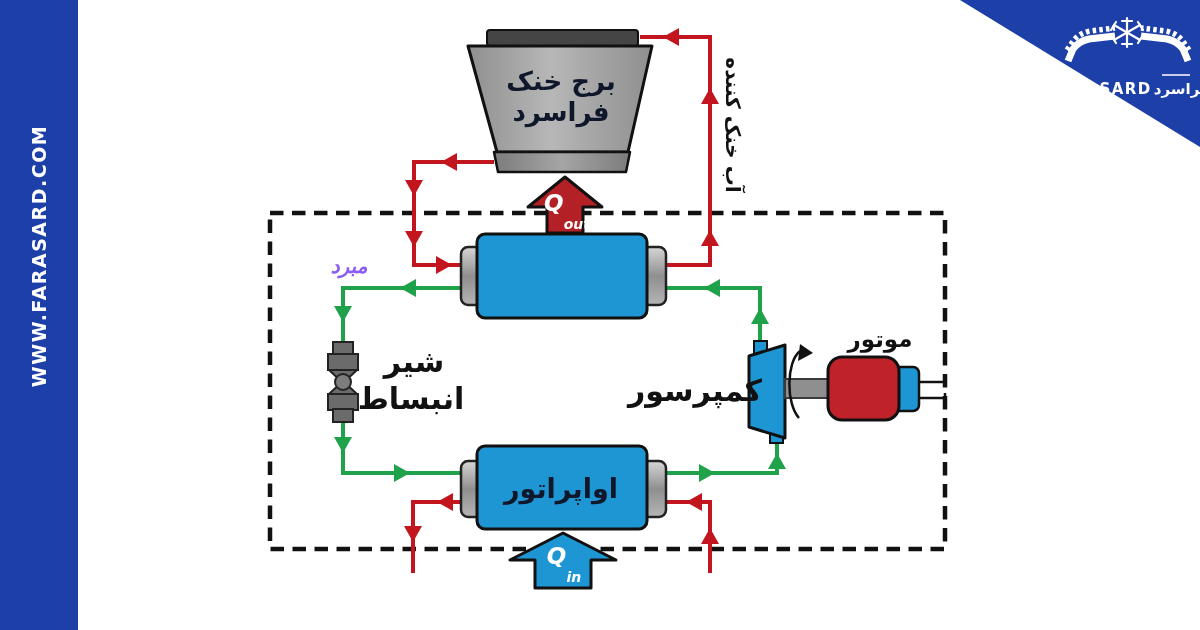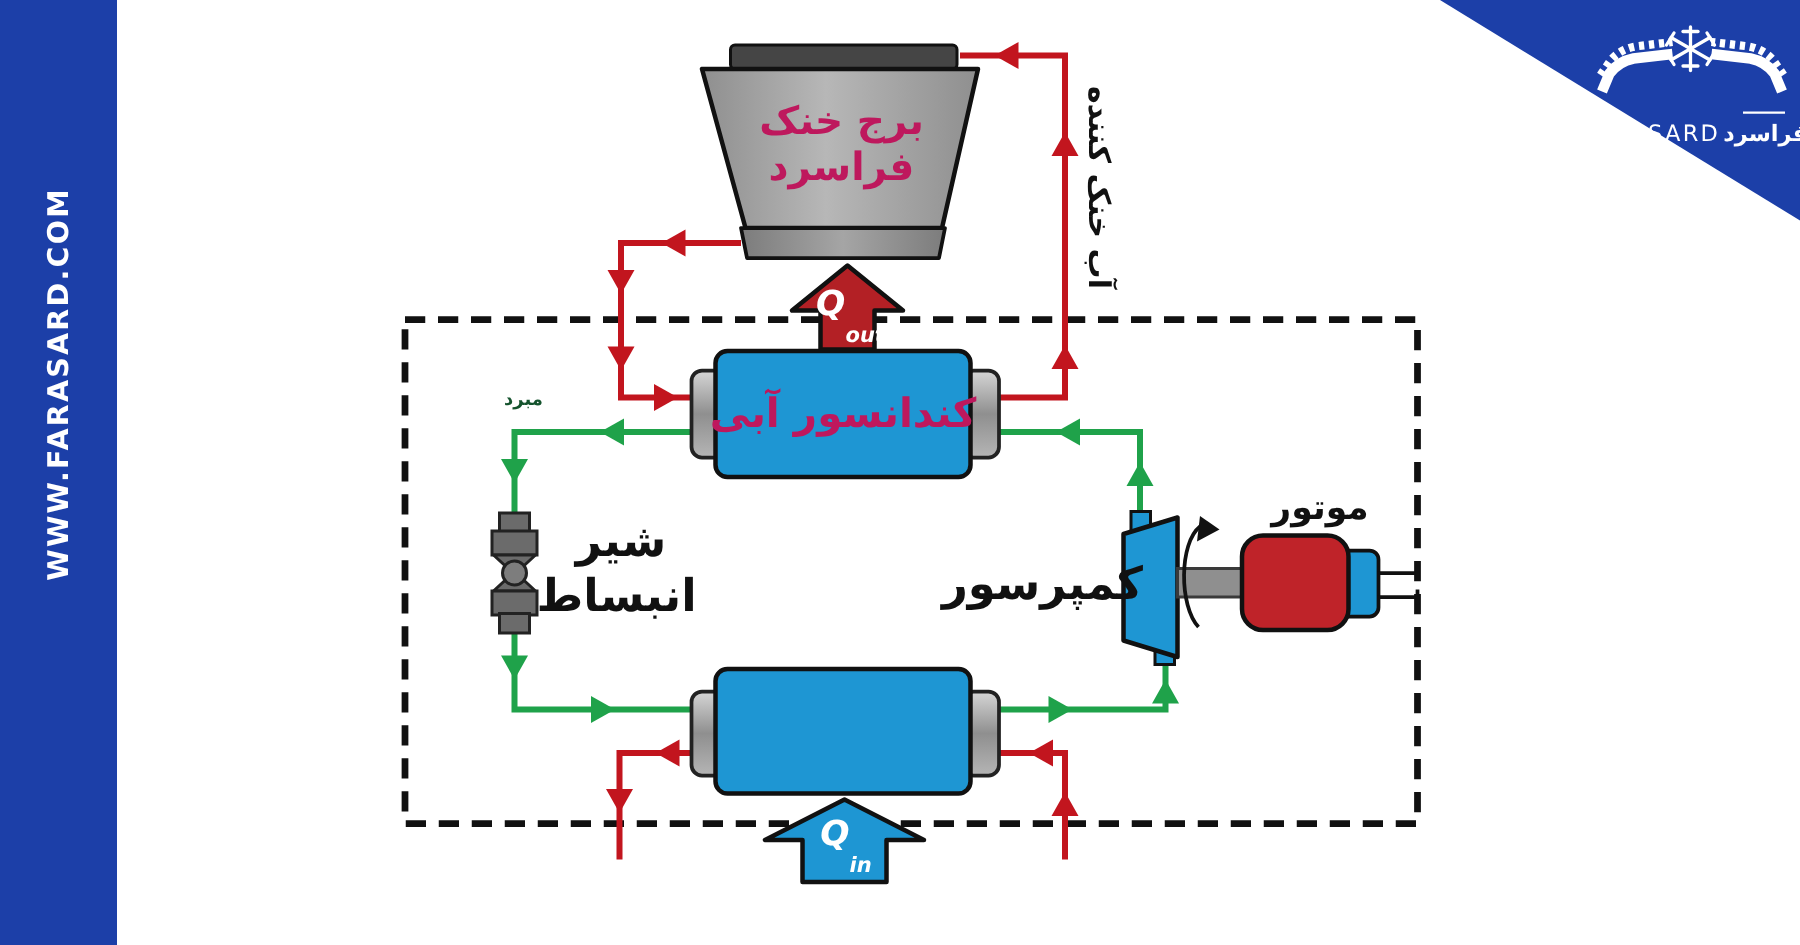--- a/index.html
+++ b/index.html
@@ -5,40 +5,40 @@
   html,body{margin:0;padding:0;background:#fff;}
   #canvas{
     position:relative;width:1200px;height:630px;overflow:hidden;background:#fff;
     font-family:"DejaVu Sans","Liberation Sans",sans-serif;
   }
   .abs{position:absolute;}
   .label{
     position:absolute;transform:translate(-50%,-50%);white-space:nowrap;
     font-family:"DejaVu Sans","Liberation Sans",sans-serif;
   }
-  .comp-label{color:#be185d;font-weight:bold;font-size:26px;direction:rtl;}
+  .comp-label{color:#0f172a;font-weight:bold;font-size:26px;direction:rtl;}
   .black-label{color:#111111;font-weight:bold;font-size:30px;direction:rtl;}
   .q-label{color:#ffffff;font-weight:bold;font-style:italic;font-size:23px;
            display:flex;align-items:flex-start;}
   .q-label .sub{font-size:14px;margin-top:26px;}
   #website-label{
     color:#ffffff;font-size:19px;font-weight:600;letter-spacing:1.5px;
     transform:translate(-50%,-50%) rotate(-90deg);
   }
   #cooling-water-label{
     color:#111111;font-size:20px;font-weight:bold;direction:rtl;
     transform:translate(-50%,-50%) rotate(90deg);
   }
-  #refrigerant-label{color:#14532d;font-size:12px;font-weight:bold;direction:rtl;}
+  #refrigerant-label{color:#8b5cf6;font-size:20px;font-weight:bold;direction:rtl;font-style:italic;}
   #left-banner{left:0;top:0;width:78px;height:630px;background:#1c3fa8;}
   #logo-text{
     position:absolute;left:1130px;top:66px;transform:translate(-50%,-50%);
     display:flex;align-items:baseline;gap:2px;color:#ffffff;white-space:nowrap;
   }
-  #logo-latin{font-size:15px;font-weight:normal;letter-spacing:1.5px;margin-top:46px;}
+  #logo-latin{font-size:15px;font-weight:bold;letter-spacing:1.5px;margin-top:46px;}
   #logo-persian{font-size:15px;font-weight:bold;direction:rtl;}
 </style>
 </head>
 <body>
 
 <div id="canvas">
 
   <div id="left-banner" class="abs"></div>
   <div id="website-label" class="label" style="left:39px;top:256px;">WWW.FARASARD.COM</div>
 
@@ -168,22 +168,22 @@
         <line x1="918" y1="398" x2="945" y2="398"></line>
         <line x1="945" y1="377" x2="945" y2="387"></line>
         <line x1="945" y1="393" x2="945" y2="403"></line>
       </g>
     </g>
   </svg>
 
   <div class="label comp-label" style="left:561px;top:81px;">برج خنک</div>
   <div class="label comp-label" style="left:561px;top:112px;">فراسرد</div>
 
-  <div class="label comp-label" style="left:562px;top:276px;font-size:27px;">کندانسور آبی</div>
-
+
+  <div class="label comp-label" style="left:561px;top:488px;font-size:27px;">اواپراتور</div>
 
   <div class="label q-label" style="left:567px;top:211px;">
     <span>Q</span>
       <span class="sub">out</span>
   </div>
   <div class="label q-label" style="left:564px;top:564px;">
     <span>Q</span>
       <span class="sub">in</span>
   </div>
 

